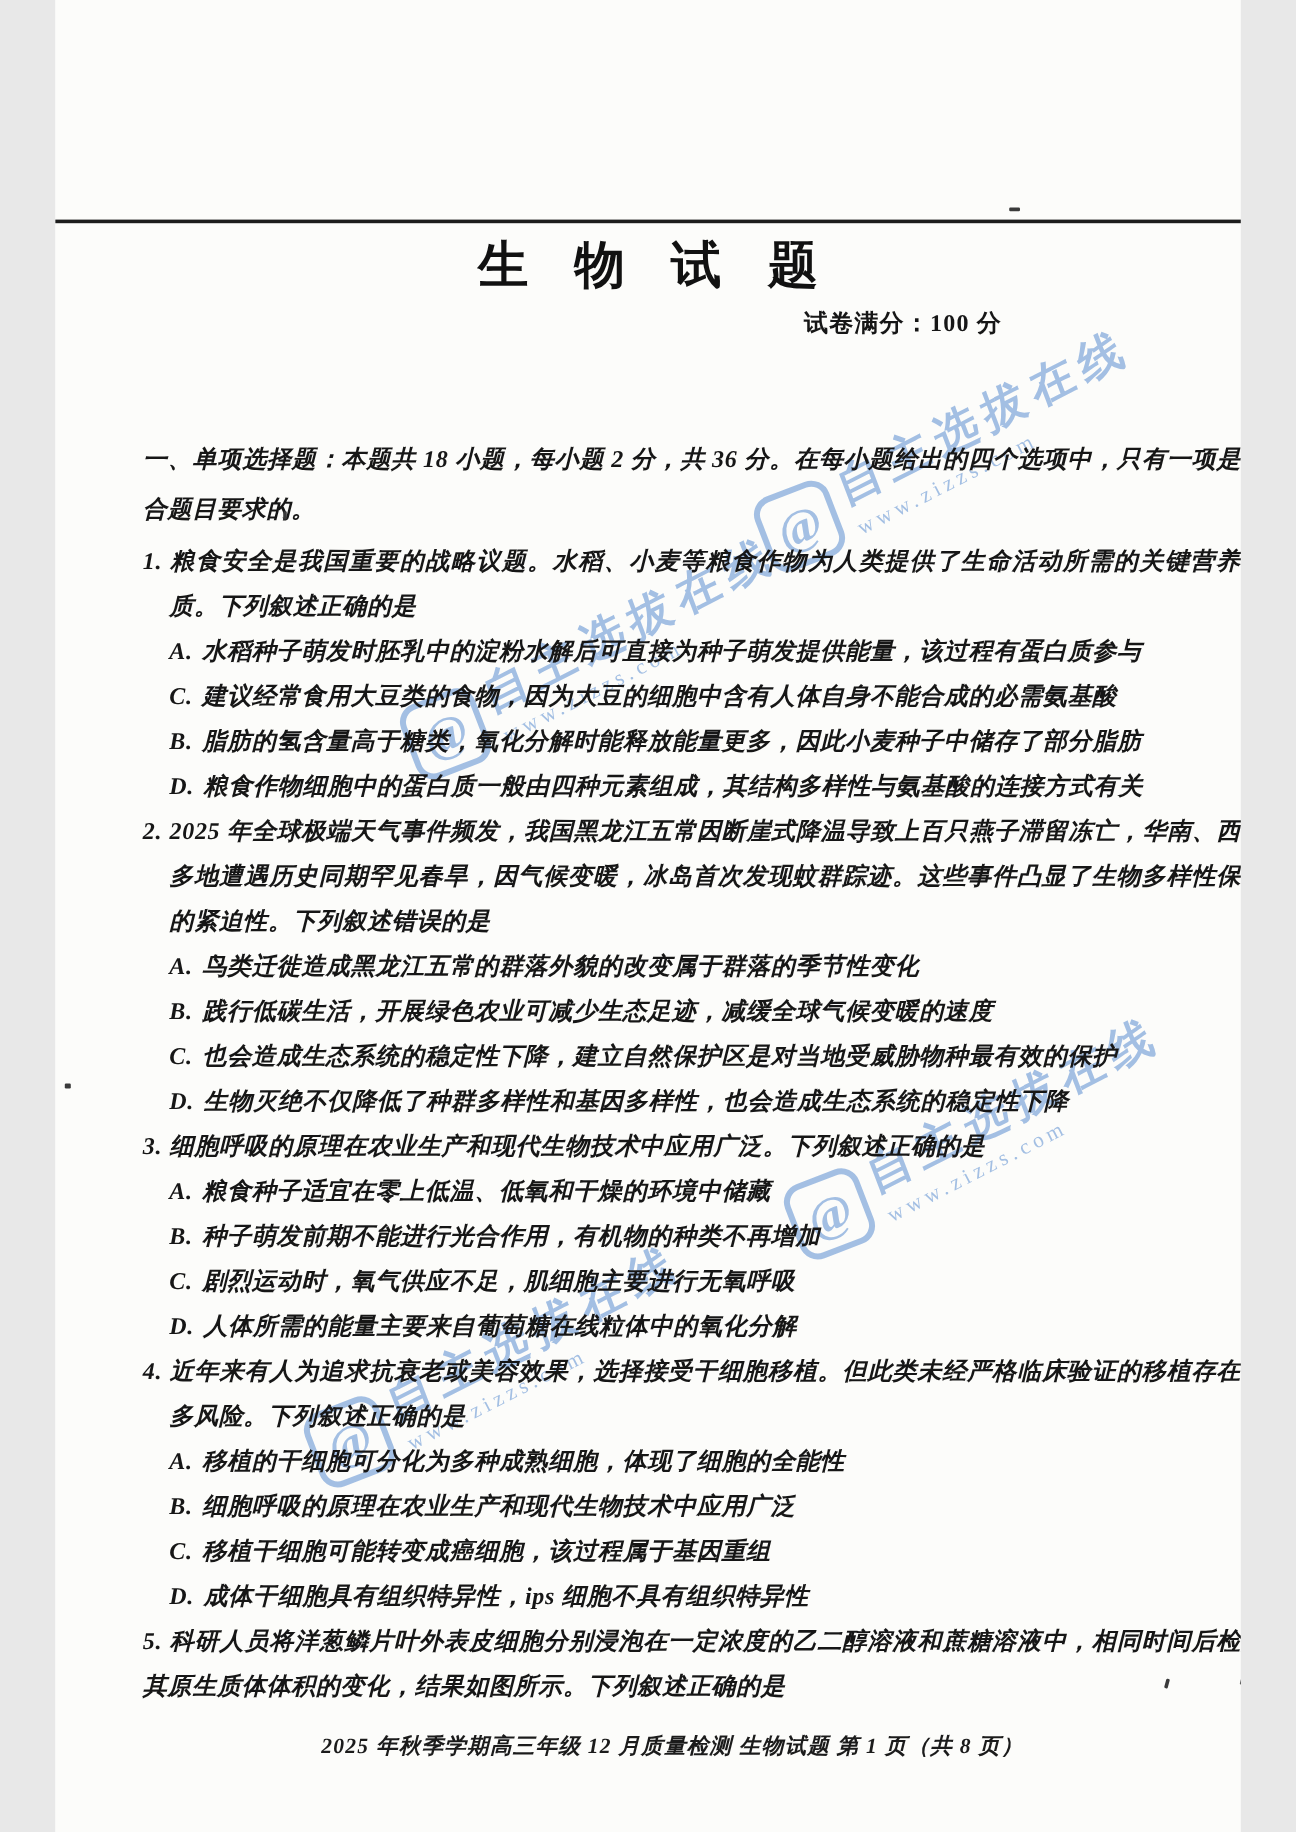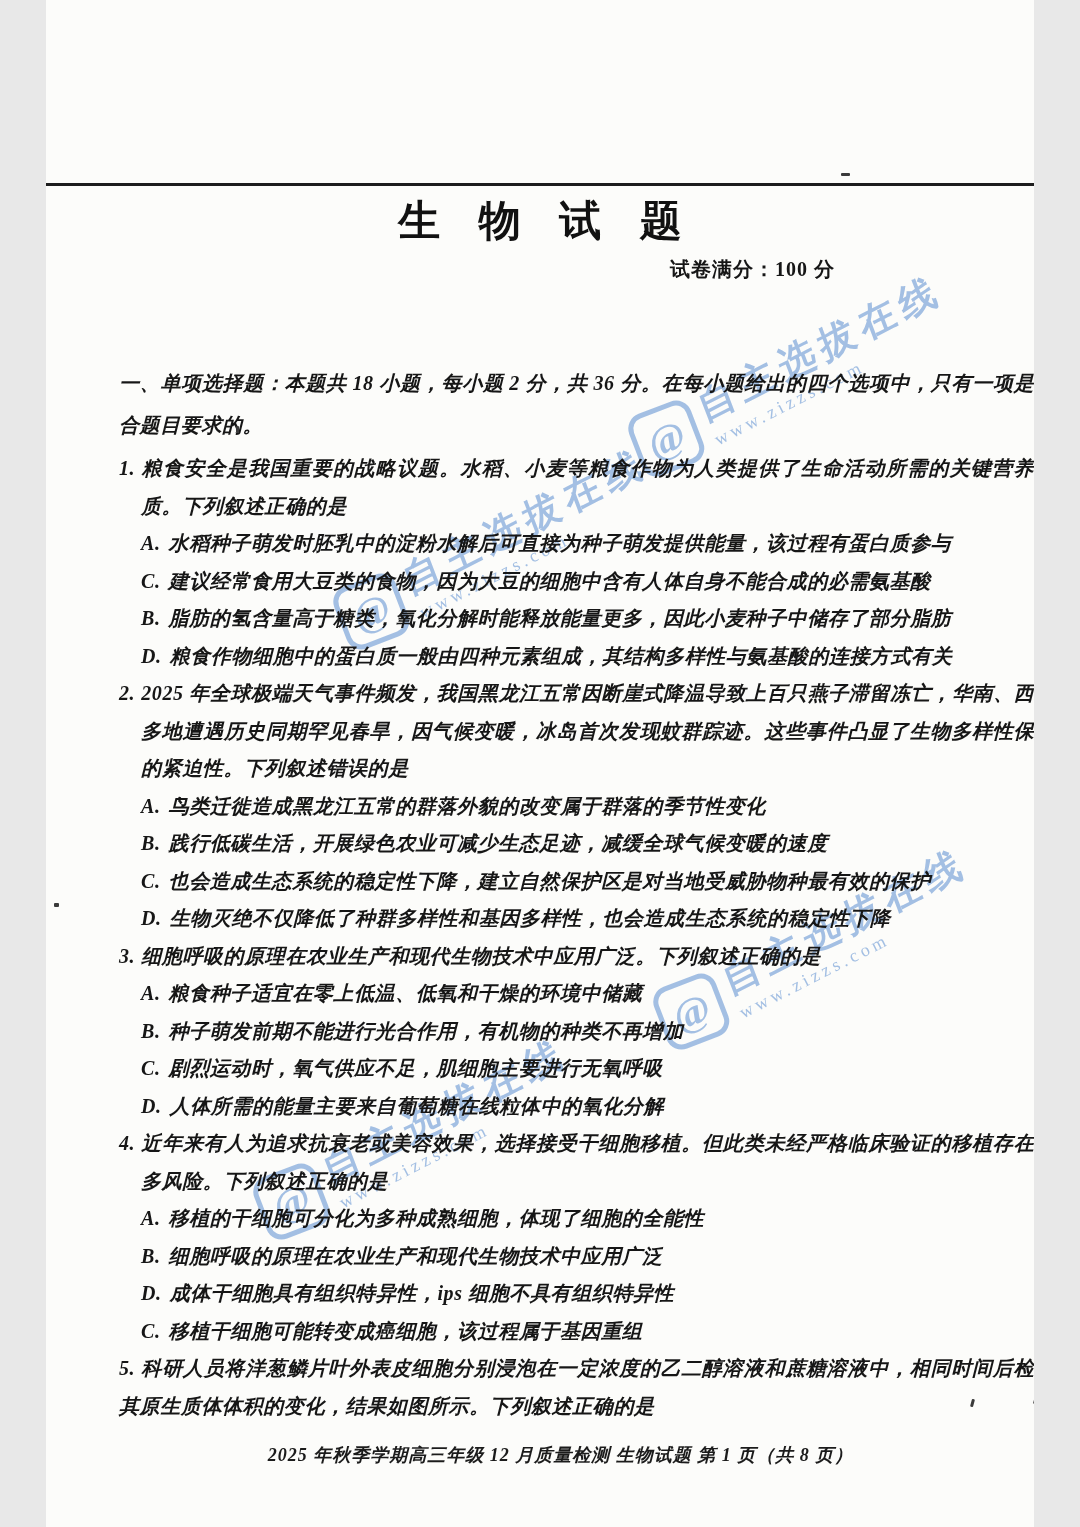--- a/index.html
+++ b/index.html
@@ -145,22 +145,22 @@
         <p class="opt"><span class="olabel">C.</span><span>剧烈运动时，氧气供应不足，肌细胞主要进行无氧呼吸</span></p>
         <p class="opt"><span class="olabel">D.</span><span>人体所需的能量主要来自葡萄糖在线粒体中的氧化分解</span></p>
       </div>
     </div>
 
     <div class="q">
       <p class="stem hang"><span class="qnum">4.</span><span>近年来有人为追求抗衰老或美容效果，选择接受干细胞移植。但此类未经严格临床验证的移植存在诸多风险。下列叙述正确的是</span></p>
       <div class="opts">
         <p class="opt"><span class="olabel">A.</span><span>移植的干细胞可分化为多种成熟细胞，体现了细胞的全能性</span></p>
         <p class="opt"><span class="olabel">B.</span><span>细胞呼吸的原理在农业生产和现代生物技术中应用广泛</span></p>
+        <p class="opt"><span class="olabel">C.</span><span>移植干细胞可能转变成癌细胞，该过程属于基因重组</span></p>
         <p class="opt"><span class="olabel">D.</span><span>成体干细胞具有组织特异性，ips 细胞不具有组织特异性</span></p>
-        <p class="opt"><span class="olabel">C.</span><span>移植干细胞可能转变成癌细胞，该过程属于基因重组</span></p>
       </div>
     </div>
 
     <div class="q">
       <p class="stem"><span class="qnum">5.</span><span>科研人员将洋葱鳞片叶外表皮细胞分别浸泡在一定浓度的乙二醇溶液和蔗糖溶液中，相同时间后检测其原生质体体积的变化，结果如图所示。下列叙述正确的是</span></p>
     </div>
 
   </div>
 
   <div class="footer">2025 年秋季学期高三年级 12 月质量检测 生物试题 第 1 页（共 8 页）</div>

